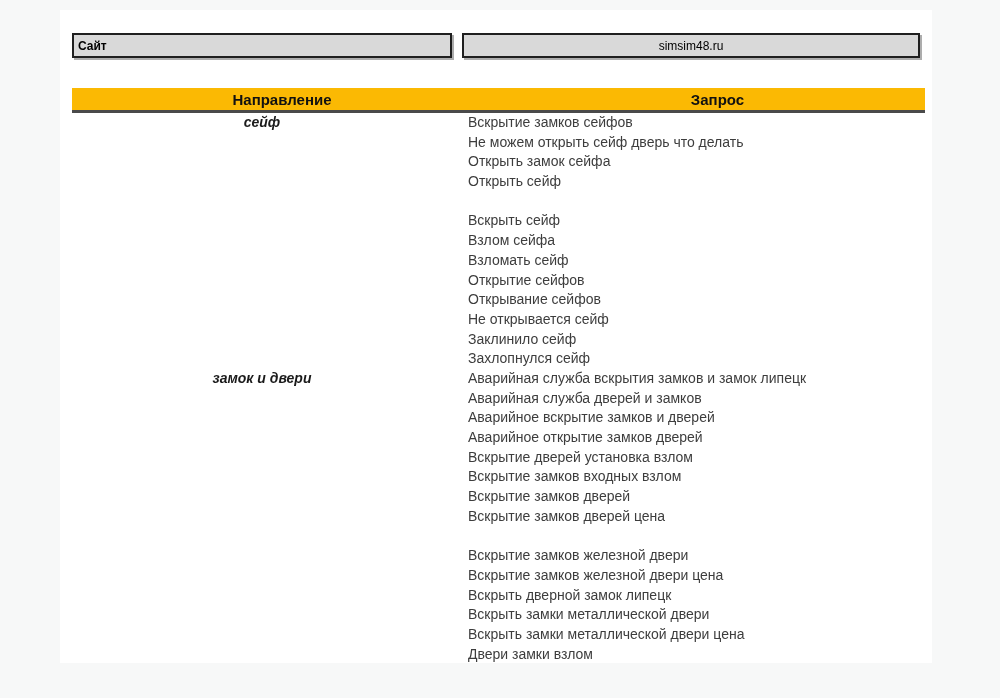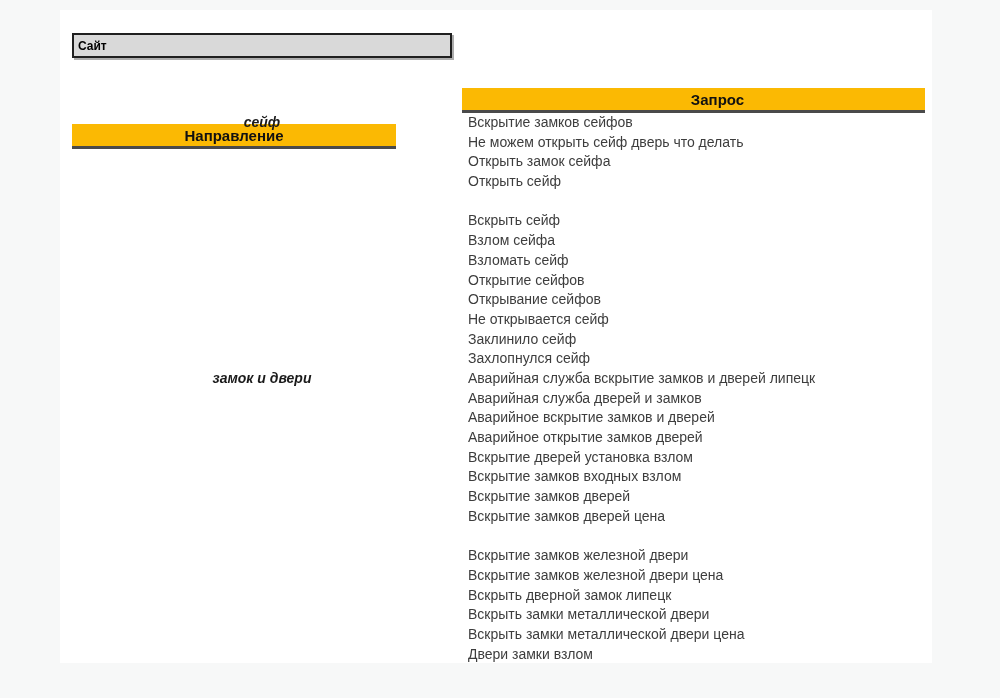--- a/index.html
+++ b/index.html
@@ -60,21 +60,21 @@
     top: 0; height: 25px;
     background: var(--accent);
     border-bottom: 3px solid #4A4A4A;
     color: #111;
     font-size: 15px;
     font-weight: bold;
     display: flex;
     align-items: center;
     justify-content: center;
   }
-  .header-direction { left: 0; width: 324px; margin-top: 36px; }
+  .header-direction { left: 0; width: 420px; }
   .header-query     { left: 390px; width: 463px; padding-left: 48px; }
   
   .table-body {
     position: absolute;
     left: 12px; top: 103px;
     width: 858px;
   }
   .row {
     display: flex;
     height: 19.7px;
@@ -99,20 +99,21 @@
     overflow: hidden;
   }
 </style>
 </head>
 <body>
 
 <div class="sheet">
 
   <div class="site-row">
     <div class="field-box field-label">Сайт</div>
+    <div class="field-box field-value">simsim48.ru</div>
   </div>
 
   <div class="header-row">
     <div class="header-cell header-direction">Направление</div>
     <div class="header-cell header-query">Запрос</div>
   </div>
 
   <div class="table-body">
     <div class="row">
       <div class="cell-direction">сейф</div>
@@ -173,21 +174,21 @@
       <div class="cell-query">Заклинило сейф</div>
     </div>
 
     <div class="row">
       <div class="cell-direction"></div>
       <div class="cell-query">Захлопнулся сейф</div>
     </div>
 
     <div class="row">
       <div class="cell-direction">замок и двери</div>
-      <div class="cell-query">Аварийная служба вскрытие замков и дверей липецк</div>
+      <div class="cell-query">Аварийная служба вскрытия замков и замок липецк</div>
     </div>
 
     <div class="row">
       <div class="cell-direction"></div>
       <div class="cell-query">Аварийная служба дверей и замков</div>
     </div>
 
     <div class="row">
       <div class="cell-direction"></div>
       <div class="cell-query">Аварийное вскрытие замков и дверей</div>

